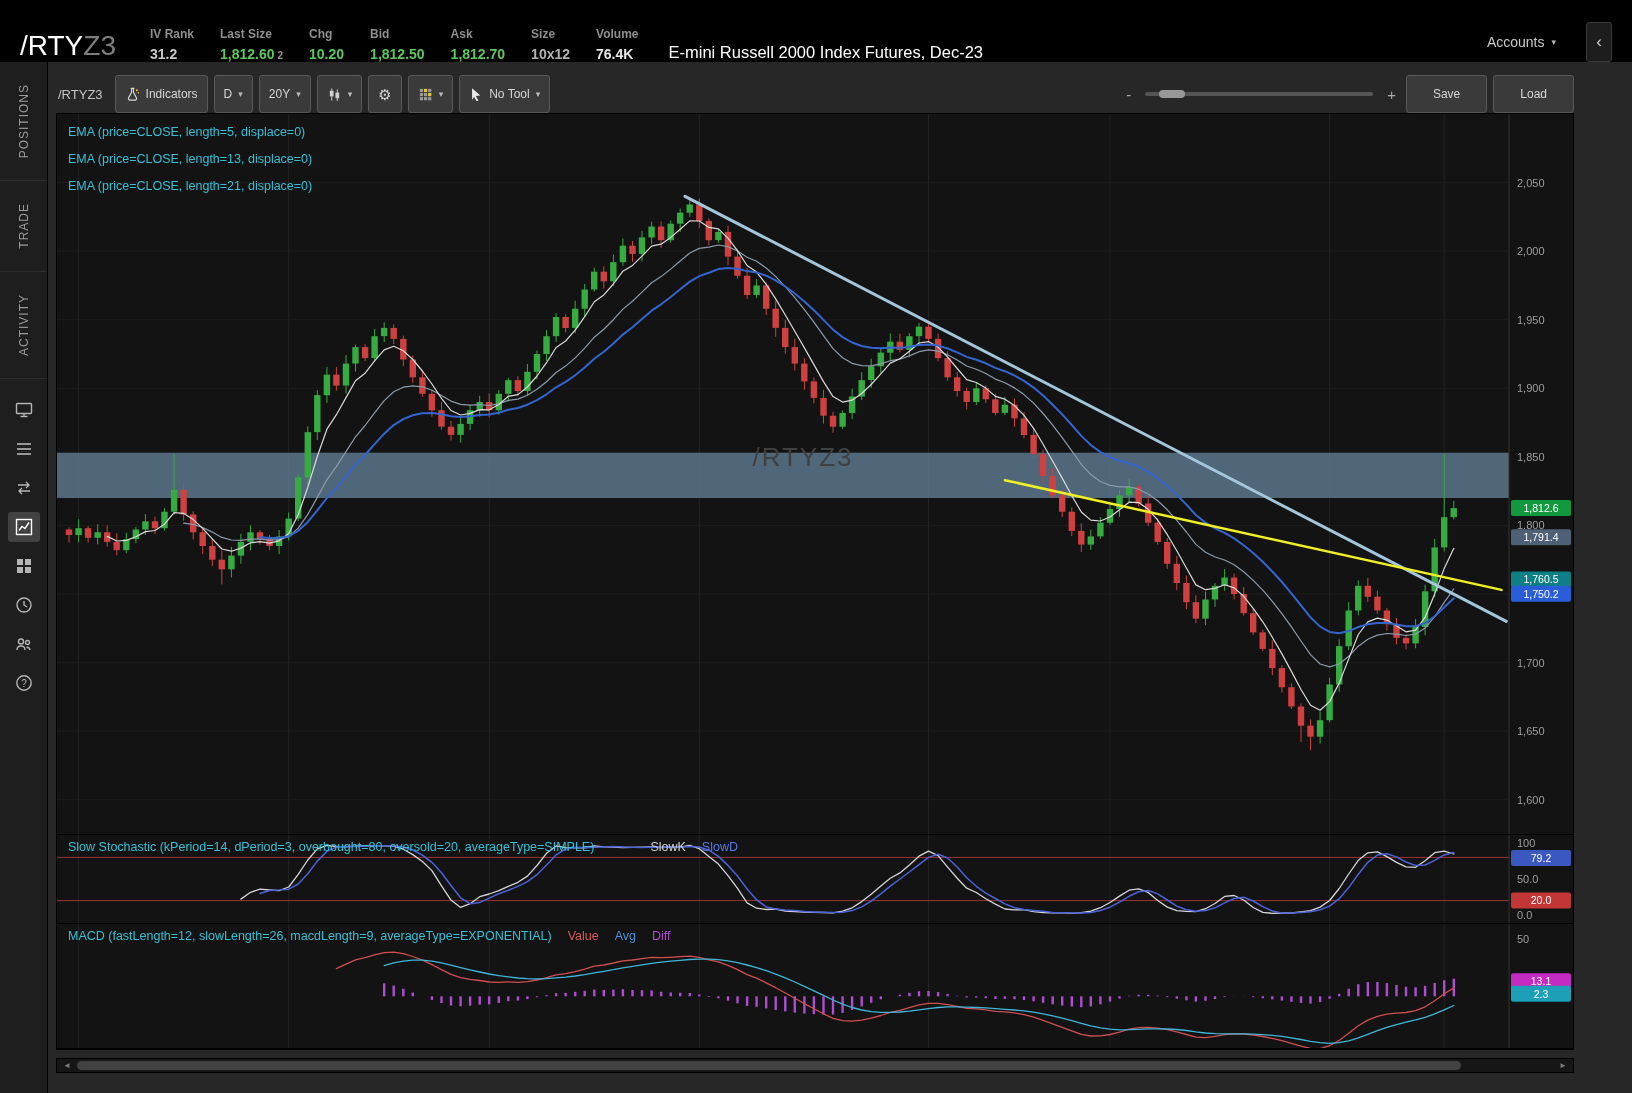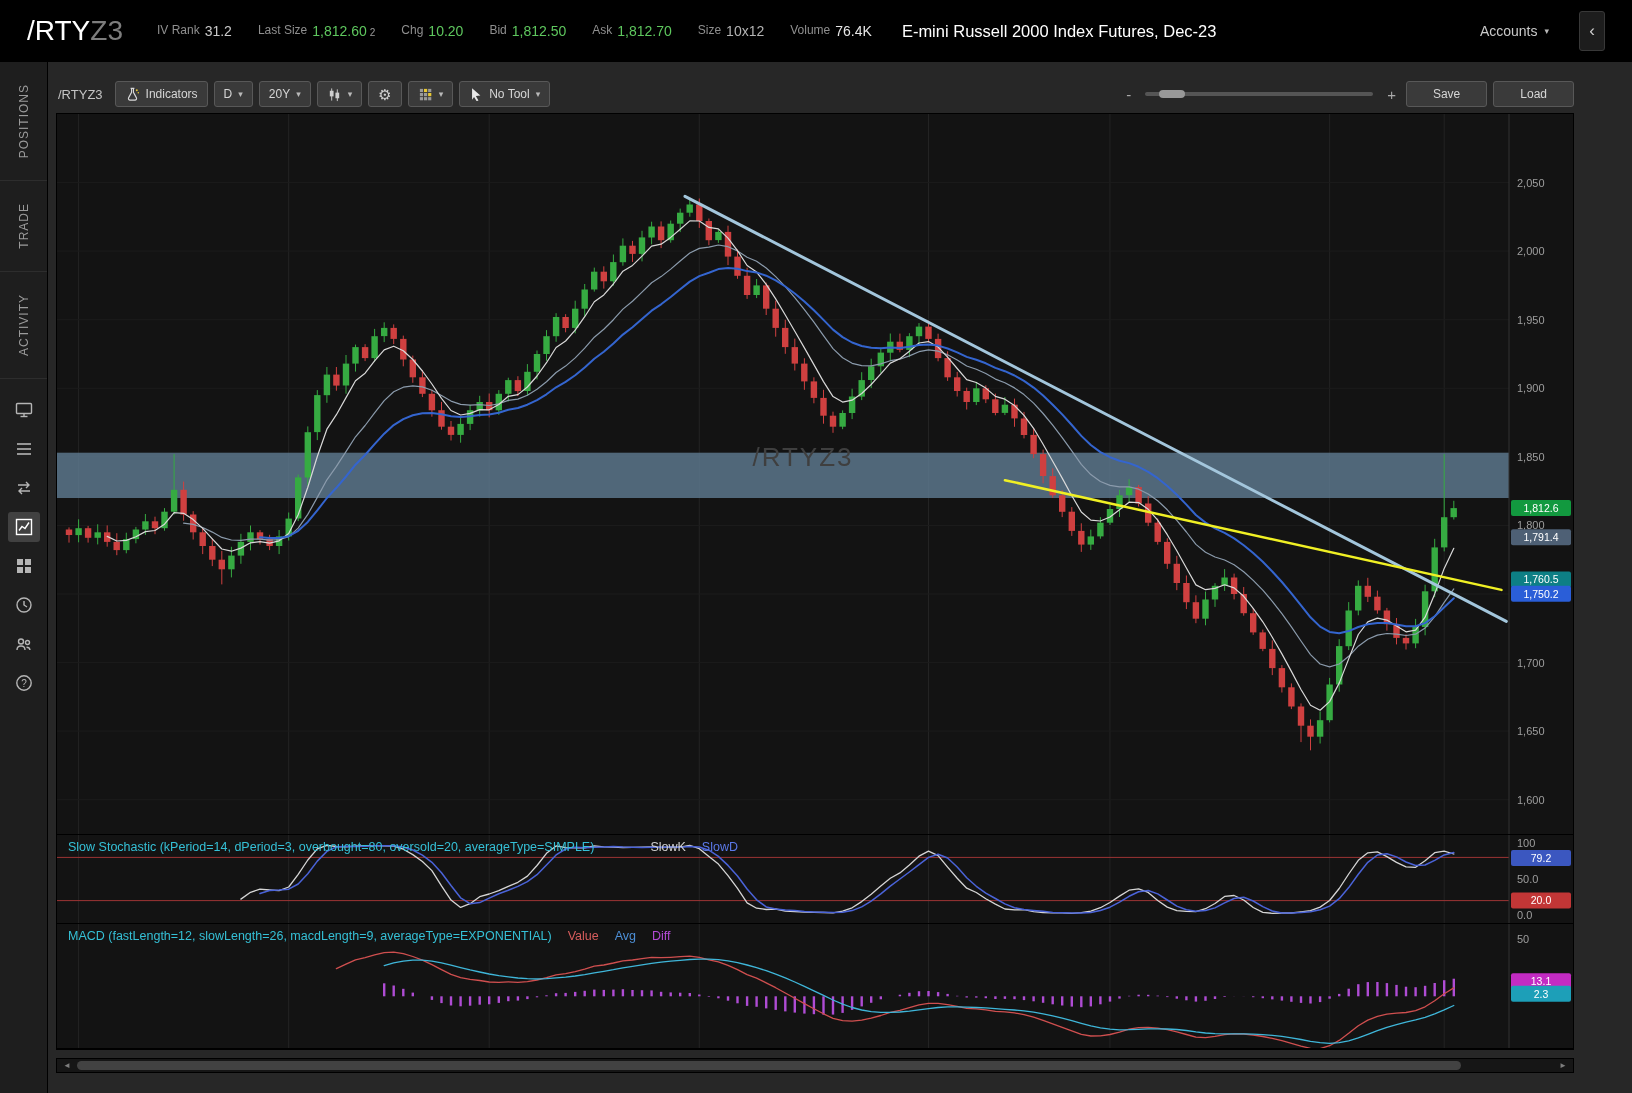--- a/index.html
+++ b/index.html
@@ -2,25 +2,25 @@
 <html><head>
 <meta charset="utf-8">
 <style>
   *{margin:0;padding:0;box-sizing:border-box;}
   html,body{width:1632px;height:1093px;background:#000;overflow:hidden;
     font-family:"Liberation Sans","DejaVu Sans",sans-serif;}
   svg text{font-family:"Liberation Sans","DejaVu Sans",sans-serif;}
   button{font-family:inherit;border:none;background:none;cursor:pointer;}
 
   
-  .topbar{height:62px;background:#000;display:flex;align-items:center;padding:0 27px;gap:26px;}
+  .topbar{height:62px;background:#000;display:flex;align-items:flex-end;padding:0 20px;gap:26px;}
   .sym{display:flex;align-items:baseline;margin-right:8px;}
   .sym-main{color:#fff;font-size:28px;}
   .sym-suffix{color:#7d7d7d;font-size:28px;}
-  .qfield{display:flex;gap:5px;align-items:flex-start;}
+  .qfield{display:flex;flex-direction:column;gap:5px;align-items:flex-start;font-weight:bold;}
   .qlabel{color:#8f8f8f;font-size:12px;}
   .qvalue{font-size:14px;}
   .val-green{color:#5ec75e;}
   .val-dim{color:#c9c9c9;}
   .val-gray{color:#b3b3b3;}
   .val-white{color:#e6e6e6;}
   .qextra{font-size:10px;color:#9a9a9a;margin-left:3px;}
   .desc{color:#fff;font-size:16.5px;margin-left:4px;}
   .topbar-right{margin-left:auto;display:flex;align-items:center;gap:30px;}
   .accounts{color:#c9c9c9;font-size:14px;display:flex;align-items:center;gap:7px;}
@@ -33,21 +33,21 @@
   .side-tab{width:100%;padding:22px 0;border-bottom:1px solid #2d2d2d;display:flex;justify-content:center;}
   .side-tab span{writing-mode:vertical-rl;transform:rotate(180deg);color:#9b9b9b;font-size:12px;letter-spacing:1px;}
   .side-icons{margin-top:16px;display:flex;flex-direction:column;gap:9px;align-items:center;}
   .side-icon{width:32px;height:30px;display:flex;align-items:center;justify-content:center;border-radius:3px;}
   .side-icon.active{background:#414141;}
   .main{flex:1;background:#272727;padding:17px 0 0 8px;overflow:hidden;}
 
   
   .toolbar{height:30px;width:1518px;display:flex;align-items:center;gap:6px;margin-bottom:4px;}
   .tb-sym{color:#c3c3c3;font-size:13px;margin:0 6px 0 2px;}
-  .tb-btn{height:26px;background:#3a3a3a;border:1px solid #585858;border-radius:3px;color:#d6d6d6;
+  .tb-btn{height:38px;background:#3a3a3a;border:1px solid #585858;border-radius:3px;color:#d6d6d6;
     font-size:12px;display:flex;align-items:center;gap:6px;padding:0 9px;}
   .tb-btn.wide{padding:0 26px;}
   .caret{font-size:9px;color:#b9b9b9;}
   .gear{font-size:15px;color:#cfcfcf;line-height:1;}
   .tb-spacer{flex:1;}
   .zoom-minus,.zoom-plus{color:#aaa;font-size:15px;padding:0 4px;}
   .zoom-track{width:228px;height:4px;background:#555;border-radius:2px;position:relative;margin:0 4px;}
   .zoom-handle{position:absolute;left:14px;top:-2px;width:26px;height:8px;background:#989898;border-radius:4px;}
 
   
@@ -605,20 +605,25 @@
               <line x1="1452" y1="0" x2="1452" y2="720" stroke="#333"></line>
               <rect x="1454" y="386.1" width="60" height="16" rx="2" fill="#12993f"></rect>
               <text class="bdgtxt" x="1484" y="397.9" text-anchor="middle">1,812.6</text>
               <rect x="1454" y="415.2" width="60" height="16" rx="2" fill="#4e6075"></rect>
               <text class="bdgtxt" x="1484" y="427.0" text-anchor="middle">1,791.4</text>
               <rect x="1454" y="457.6" width="60" height="16" rx="2" fill="#0d7f85"></rect>
               <text class="bdgtxt" x="1484" y="469.4" text-anchor="middle">1,760.5</text>
               <rect x="1454" y="471.7" width="60" height="16" rx="2" fill="#2a5ed8"></rect>
               <text class="bdgtxt" x="1484" y="483.5" text-anchor="middle">1,750.2</text>
             </svg>
+          <div class="study-labels">
+            <div>EMA (price=CLOSE, length=5, displace=0)</div>
+            <div>EMA (price=CLOSE, length=13, displace=0)</div>
+            <div>EMA (price=CLOSE, length=21, displace=0)</div>
+          </div>
         </div>
         <div class="pane">
           <svg id="svg-stoch" width="1516" height="88">
               <line x1="21.55" y1="0" x2="21.55" y2="88" stroke="#232323"></line>
               <line x1="231.65" y1="0" x2="231.65" y2="88" stroke="#232323"></line>
               <line x1="432.20000000000005" y1="0" x2="432.20000000000005" y2="88" stroke="#232323"></line>
               <line x1="642.3000000000001" y1="0" x2="642.3000000000001" y2="88" stroke="#232323"></line>
               <line x1="871.5000000000001" y1="0" x2="871.5000000000001" y2="88" stroke="#232323"></line>
               <line x1="1052.95" y1="0" x2="1052.95" y2="88" stroke="#232323"></line>
               <line x1="1272.6000000000001" y1="0" x2="1272.6000000000001" y2="88" stroke="#232323"></line>

